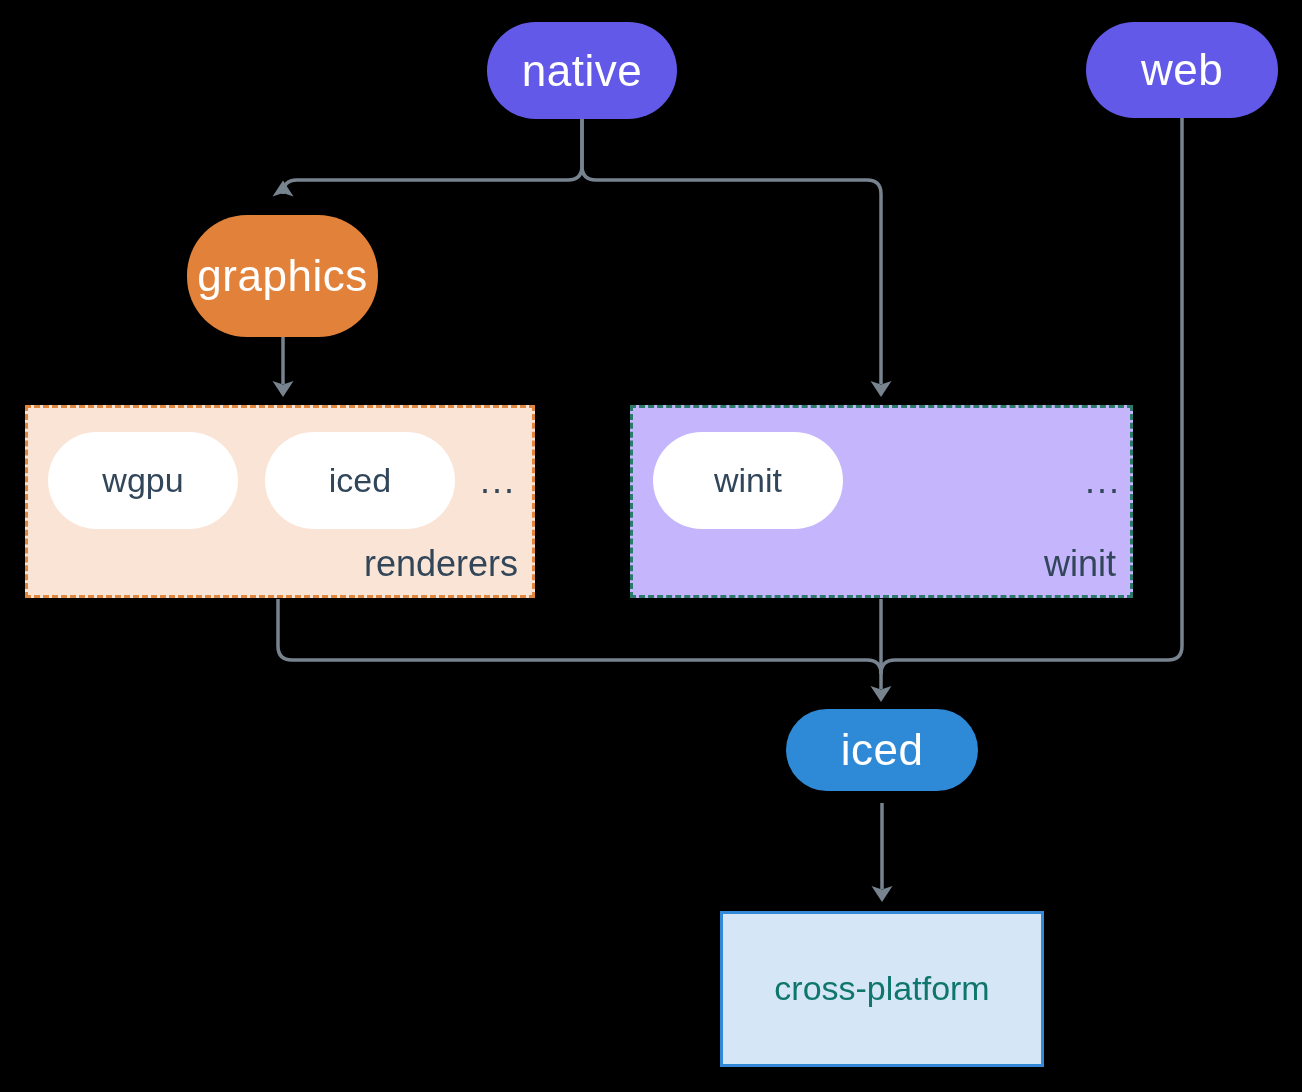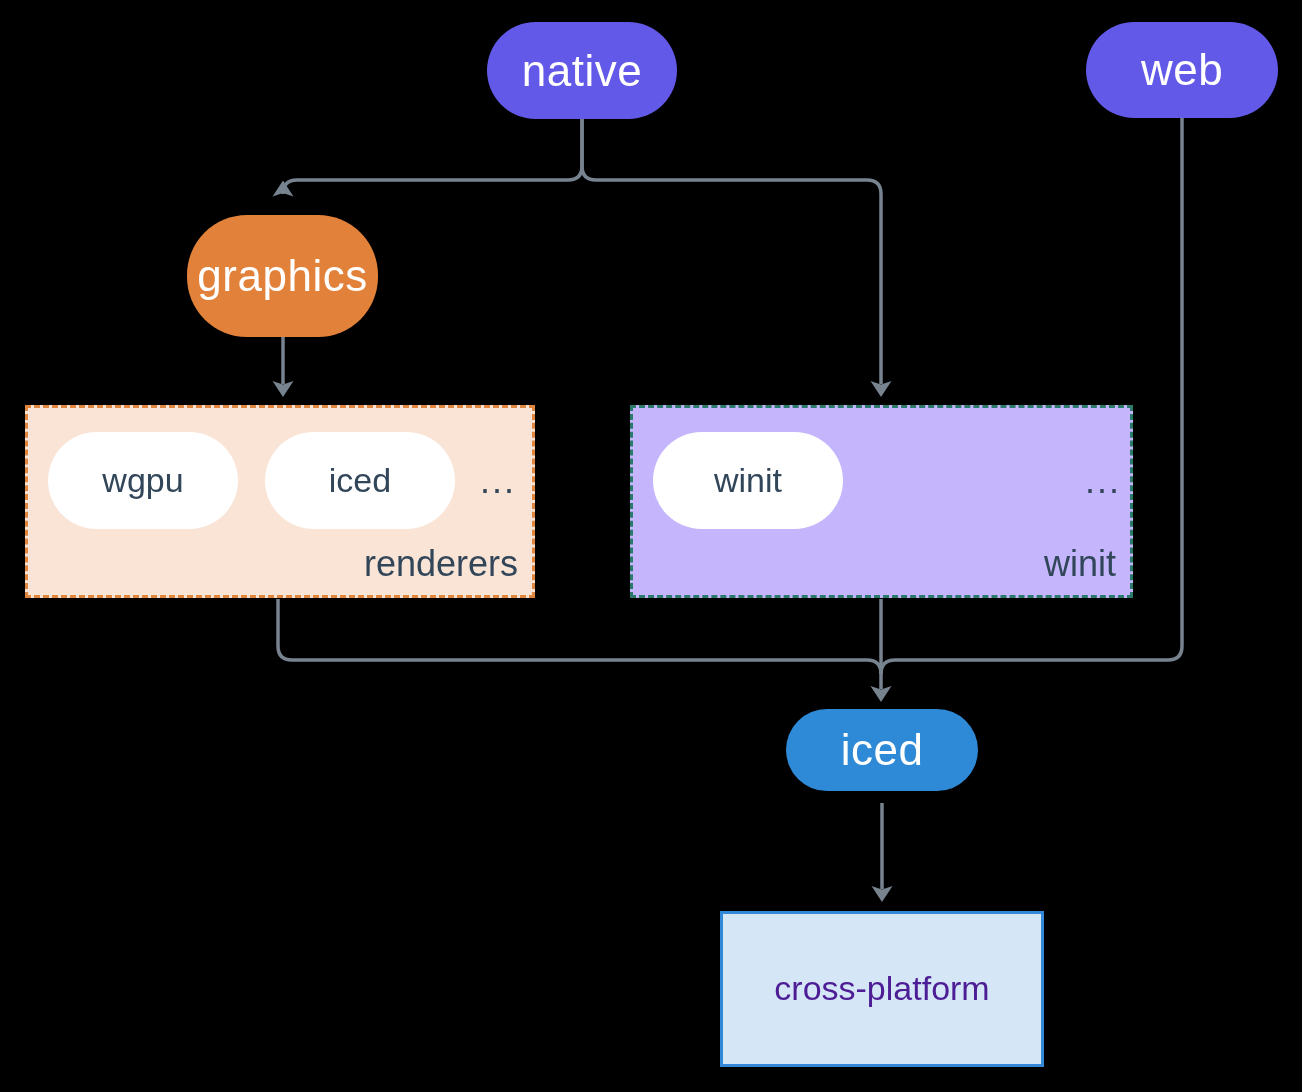--- a/index.html
+++ b/index.html
@@ -43,21 +43,21 @@
   }
   .group-label {
     position:absolute; right:14px; bottom:10px;
     color:#32465A; font-size:36px;
   }
 
   .app-box {
     position:absolute; left:720px; top:911px; width:318px; height:150px;
     background:#D5E6F7; border:3px solid #3388D8;
     display:flex; flex-direction:column; align-items:center; justify-content:center;
-    color:#4c1d95; font-size:34px; line-height:1.4; text-align:center;
+    color:#0f766e; font-size:34px; line-height:1.4; text-align:center;
   }
 </style>
 </head>
 <body>
 
 <div class="canvas">
 
   <svg class="edges" width="1302" height="1092" viewBox="0 0 1302 1092">
     <defs>
       <marker id="arrowhead" markerUnits="userSpaceOnUse" markerWidth="34" markerHeight="28" viewBox="-3 -14 34 28" refX="3" refY="0" orient="auto">

